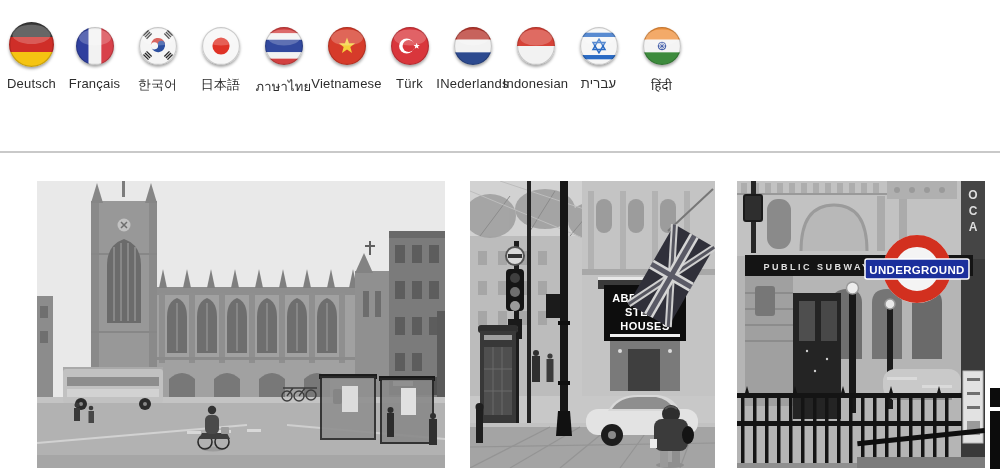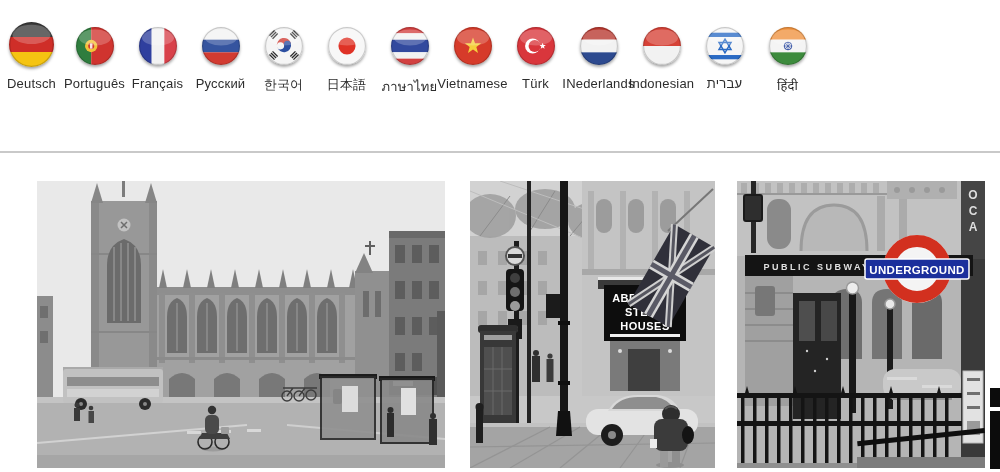--- a/index.html
+++ b/index.html
@@ -56,74 +56,34 @@
             </g>
             <circle cx="20" cy="20" r="19.4" fill="none" stroke="rgba(0,0,0,0.18)" stroke-width="1.2"></circle>
           </svg>
         </span>
     <span class="lang-label">Deutsch</span>
   </div>
       <div class="lang-item">
     <span class="flag">
           <svg viewBox="0 0 40 40">
             <defs>
-              <clipPath id="cp-pt">
-                <circle cx="20" cy="20" r="20"></circle>
-              </clipPath>
-            </defs>
-            <g clip-path="url(#cp-pt)">
-              <rect width="16" height="40" fill="#2f7d3e"></rect>
-              <rect x="16" width="24" height="40" fill="#d0342f"></rect>
-              <circle cx="16" cy="20" r="6.5" fill="#f2c23a"></circle>
-              <circle cx="16" cy="20" r="3.2" fill="#d0342f"></circle>
-              <rect x="14.7" y="17.2" width="2.6" height="5.6" fill="#ffffff" opacity="0.85"></rect>
-              <ellipse cx="20" cy="11" rx="17" ry="8.5" fill="#ffffff" opacity="0.22"></ellipse>
-            </g>
-            <circle cx="20" cy="20" r="19.4" fill="none" stroke="rgba(0,0,0,0.18)" stroke-width="1.2"></circle>
-          </svg>
-        </span>
-    <span class="lang-label">Português</span>
-  </div>
-      <div class="lang-item">
-    <span class="flag">
-          <svg viewBox="0 0 40 40">
-            <defs>
               <clipPath id="cp-fr">
                 <circle cx="20" cy="20" r="20"></circle>
               </clipPath>
             </defs>
             <g clip-path="url(#cp-fr)">
               <rect width="13.4" height="40" fill="#2f3f9e"></rect>
               <rect x="13.33" width="13.4" height="40" fill="#f2f2f2"></rect>
               <rect x="26.66" width="13.4" height="40" fill="#d8414a"></rect>
               <ellipse cx="20" cy="11" rx="17" ry="8.5" fill="#ffffff" opacity="0.22"></ellipse>
             </g>
             <circle cx="20" cy="20" r="19.4" fill="none" stroke="rgba(0,0,0,0.18)" stroke-width="1.2"></circle>
           </svg>
         </span>
     <span class="lang-label">Français</span>
-  </div>
-      <div class="lang-item">
-    <span class="flag">
-          <svg viewBox="0 0 40 40">
-            <defs>
-              <clipPath id="cp-ru">
-                <circle cx="20" cy="20" r="20"></circle>
-              </clipPath>
-            </defs>
-            <g clip-path="url(#cp-ru)">
-              <rect width="40" height="13.4" fill="#f2f2f2"></rect>
-              <rect y="13.33" width="40" height="13.4" fill="#35549f"></rect>
-              <rect y="26.66" width="40" height="13.4" fill="#d23b31"></rect>
-              <ellipse cx="20" cy="11" rx="17" ry="8.5" fill="#ffffff" opacity="0.22"></ellipse>
-            </g>
-            <circle cx="20" cy="20" r="19.4" fill="none" stroke="rgba(0,0,0,0.18)" stroke-width="1.2"></circle>
-          </svg>
-        </span>
-    <span class="lang-label">Русский</span>
   </div>
       <div class="lang-item">
     <span class="flag">
           <svg viewBox="0 0 40 40">
             <defs>
               <clipPath id="cp-kr">
                 <circle cx="20" cy="20" r="20"></circle>
               </clipPath>
             </defs>
             <g clip-path="url(#cp-kr)">

